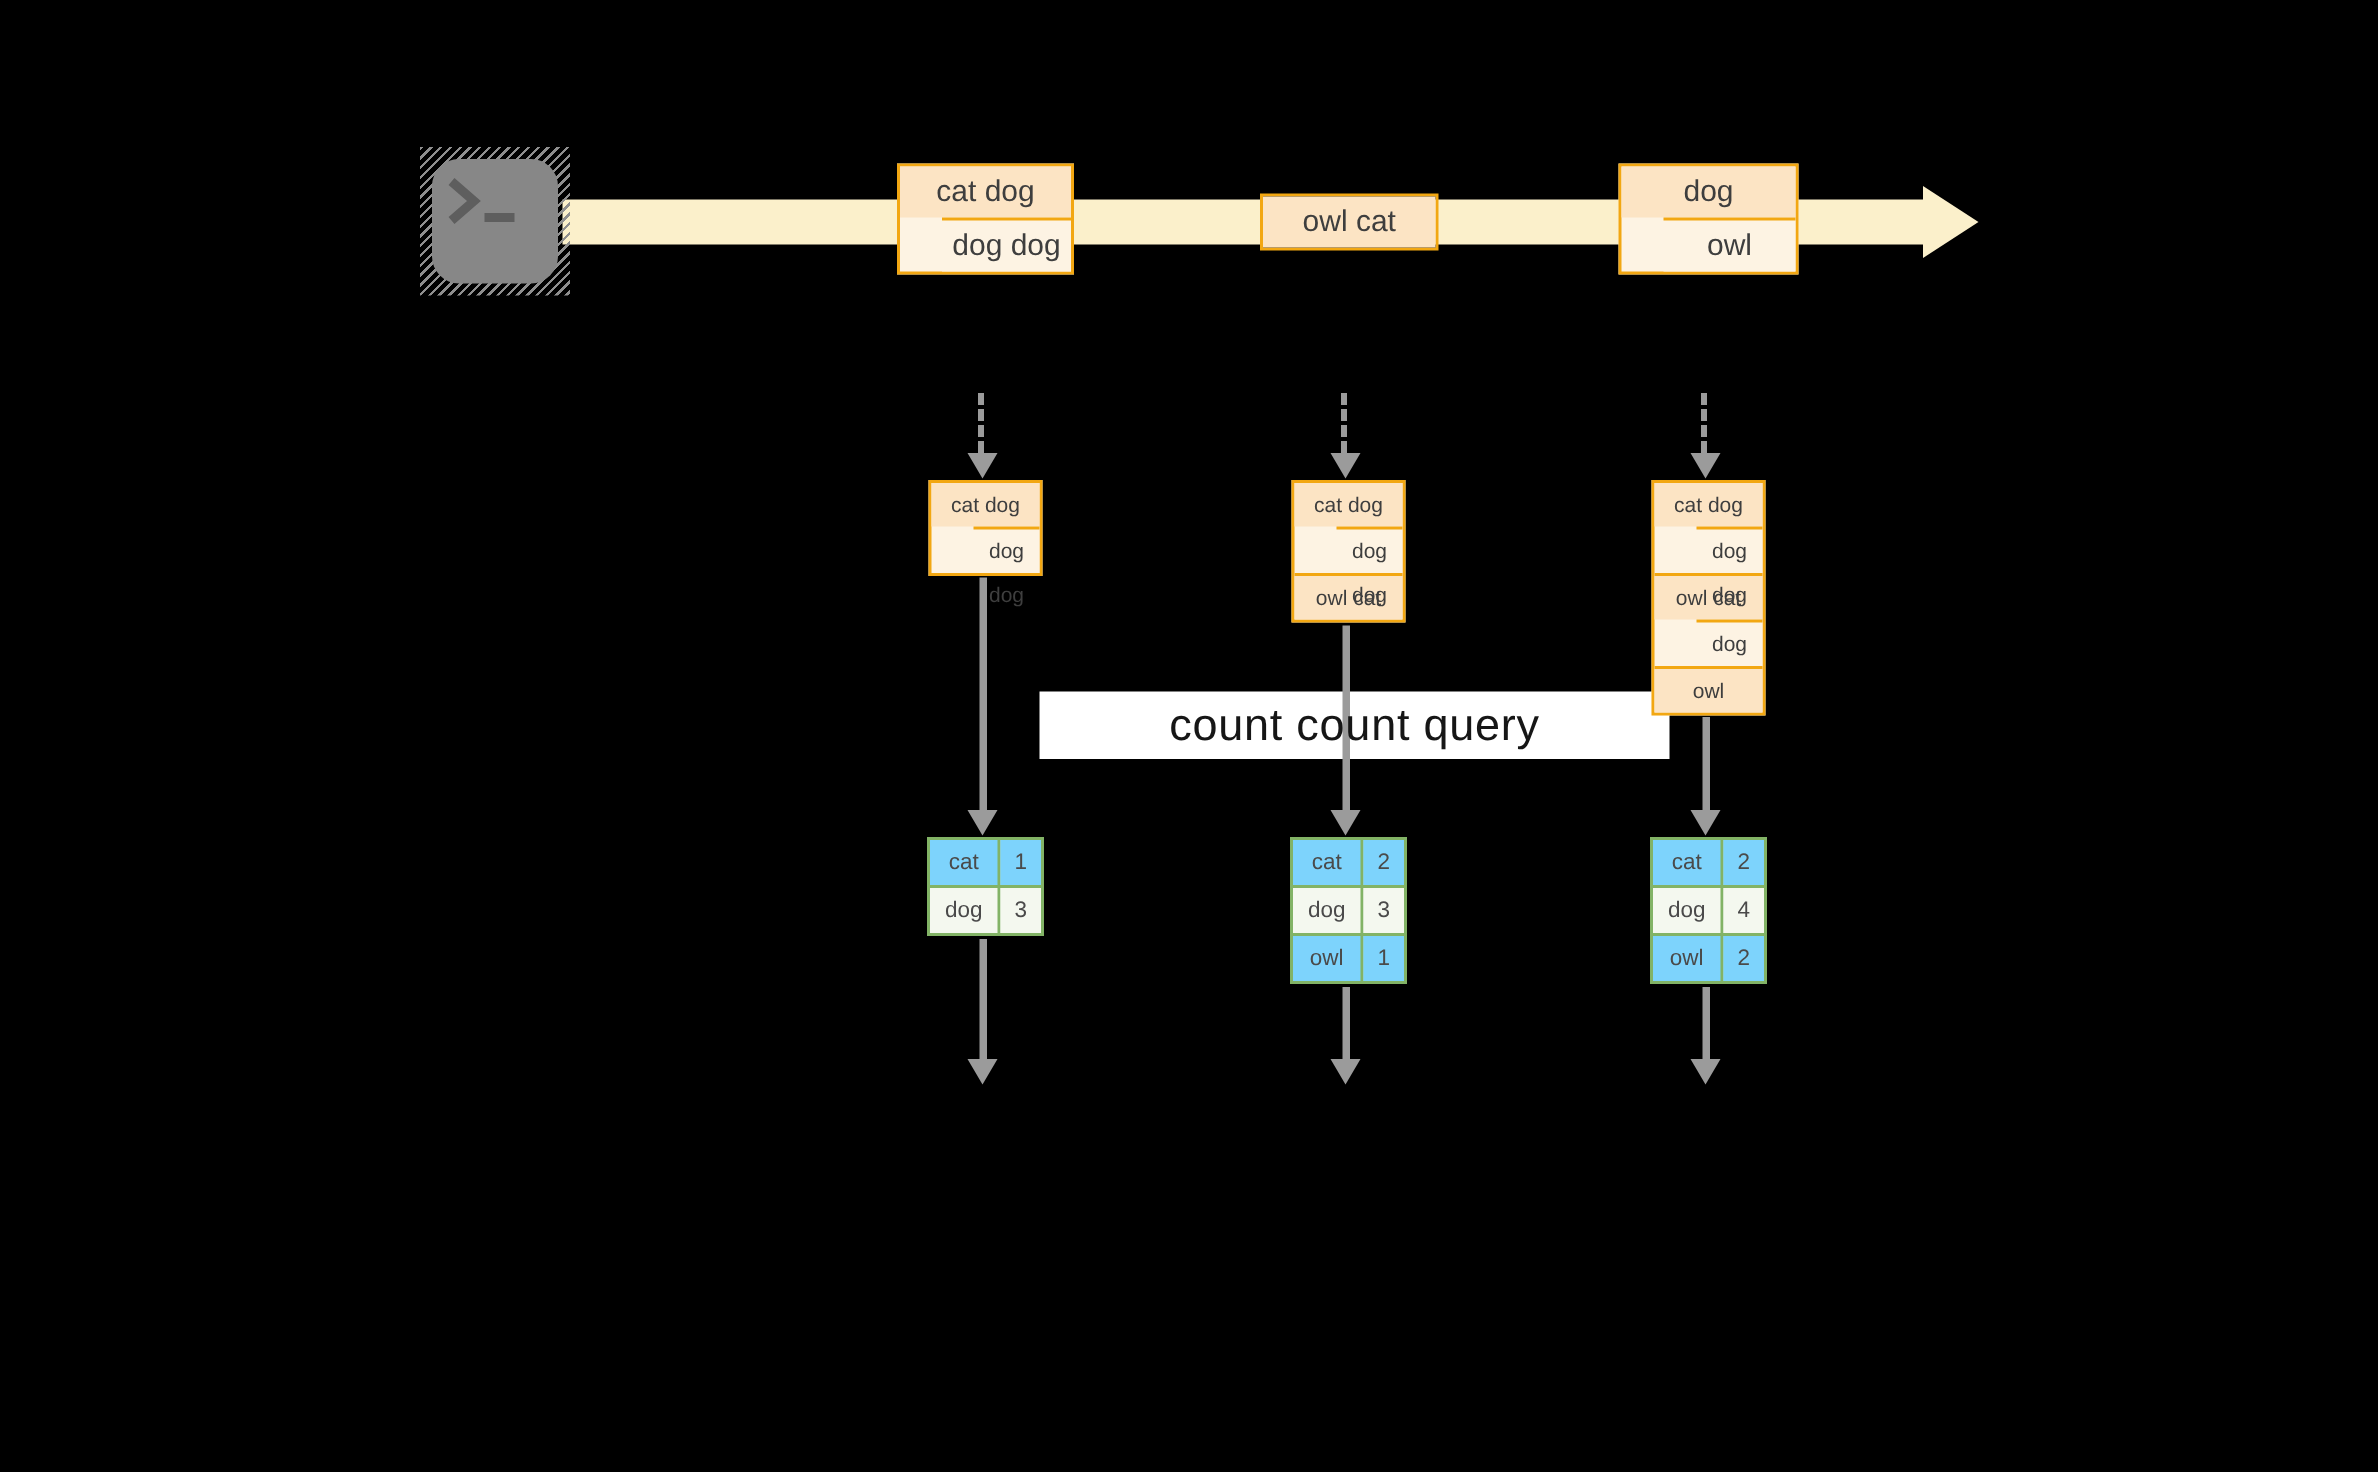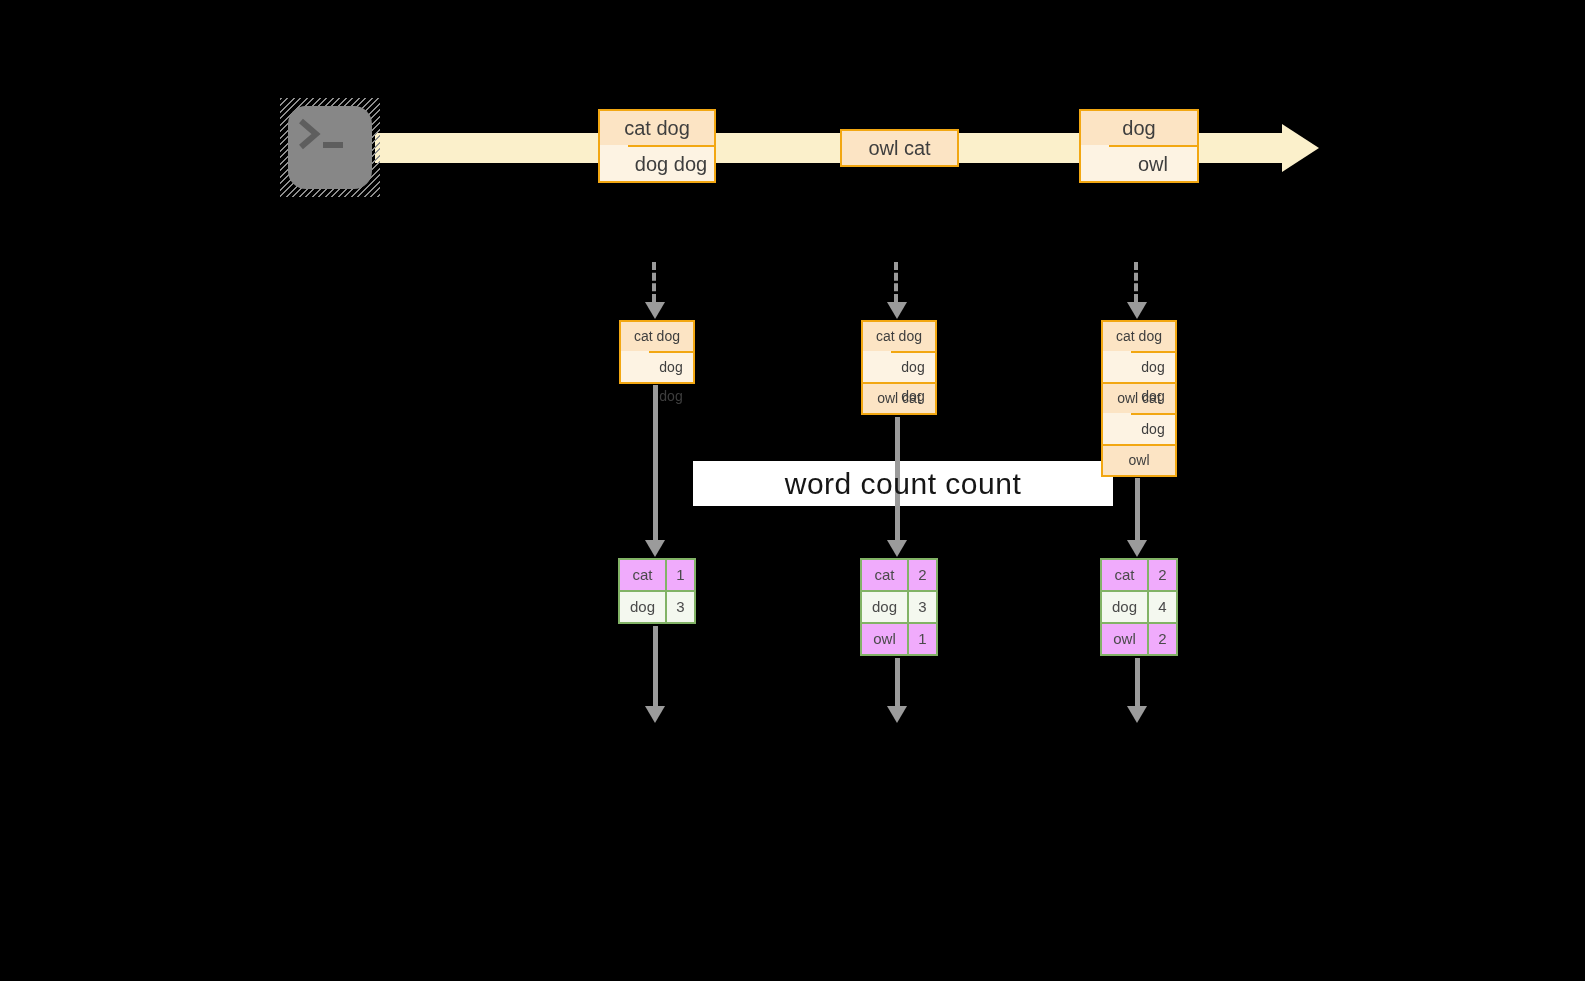--- a/index.html
+++ b/index.html
@@ -35,21 +35,21 @@
 
   
   .gtable{border:2.5px solid #82B366;z-index:4;background:#F4F8EF;}
   .grow{display:flex;height:30px;border-top:2.5px solid #82B366;}
   .grow:first-child{border-top:none;}
   .gword{
     width:45px;border-right:2.5px solid #82B366;text-align:center;
     line-height:30px;font-size:15px;color:#4a4a4a;
   }
   .gcount{flex:1;text-align:center;line-height:30px;font-size:15px;color:#4a4a4a;}
-  .ga{background:#f0abfc;}
+  .ga{background:#7dd3fc;}
   .gb{background:#F4F8EF;}
 
   
   .dashline{width:0;border-left:4.5px dashed #9B9B9B;z-index:2;}
   .sline{width:4.5px;background:#9B9B9B;z-index:2;}
   .ahead{
     width:0;height:0;z-index:2;
     border-left:10px solid transparent;border-right:10px solid transparent;
     border-top:17px solid #9B9B9B;
   }
@@ -110,21 +110,21 @@
 
   <div class="abs query-bg" style="left:693px;top:461px;width:420px;height:45px;"></div>
 
   <div class="abs sline" style="left:653px;top:385px;height:155px;"></div>
   <div class="abs ahead" style="left:645px;top:540px;"></div>
   <div class="abs sline" style="left:895px;top:417px;height:123px;"></div>
   <div class="abs ahead" style="left:887px;top:540px;"></div>
   <div class="abs sline" style="left:1135px;top:478px;height:62px;"></div>
   <div class="abs ahead" style="left:1127px;top:540px;"></div>
 
-  <div class="abs query-label" style="left:693px;top:461px;width:420px;height:45px;">word count count</div>
+  <div class="abs query-label" style="left:693px;top:461px;width:420px;height:45px;">count count query</div>
 
   <div class="abs sbox" style="left:619px;top:320px;width:72px;">
     <div class="srow fa">cat dog</div>
     <div class="srow fb">dog dog</div>
   </div>
   <div class="abs sbox" style="left:861px;top:320px;width:72px;">
     <div class="srow fa">cat dog</div>
     <div class="srow fb">dog dog</div>
     <div class="srow fa">owl cat</div>
   </div>

